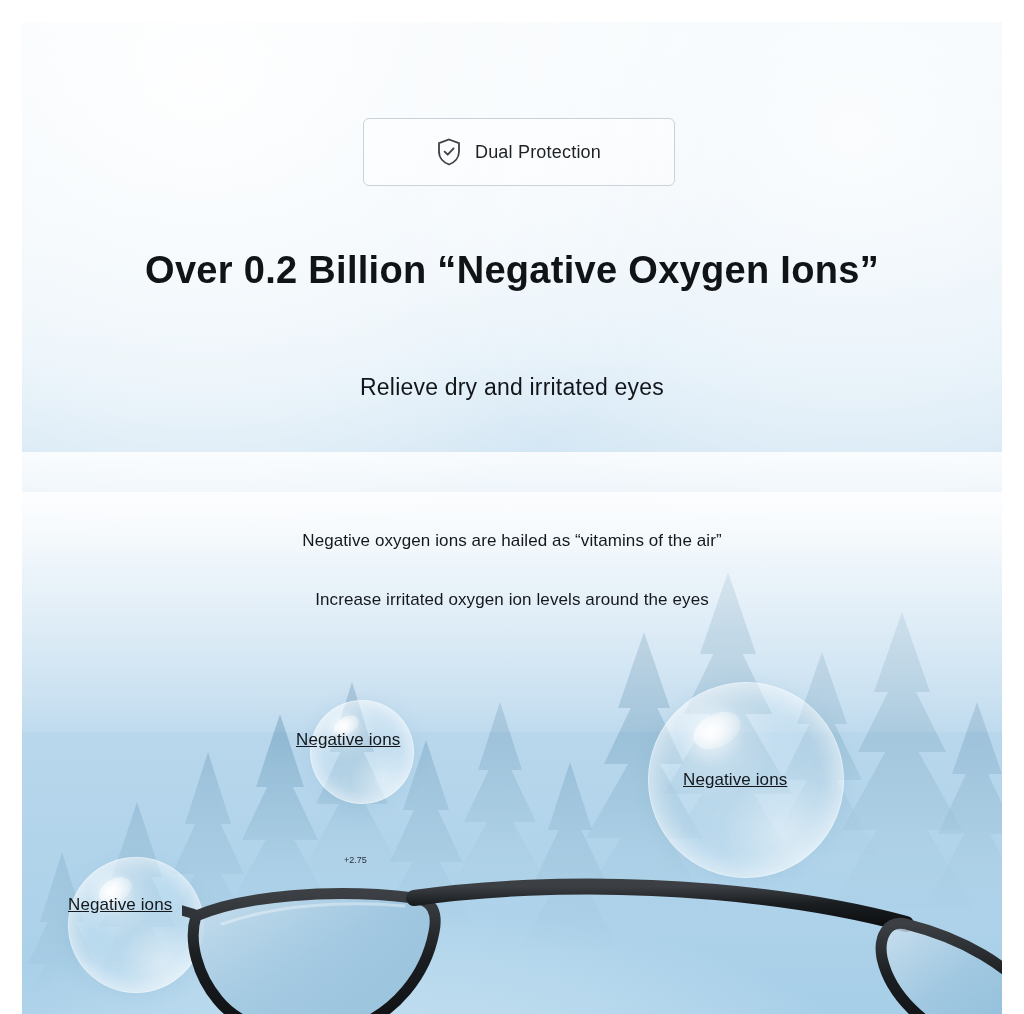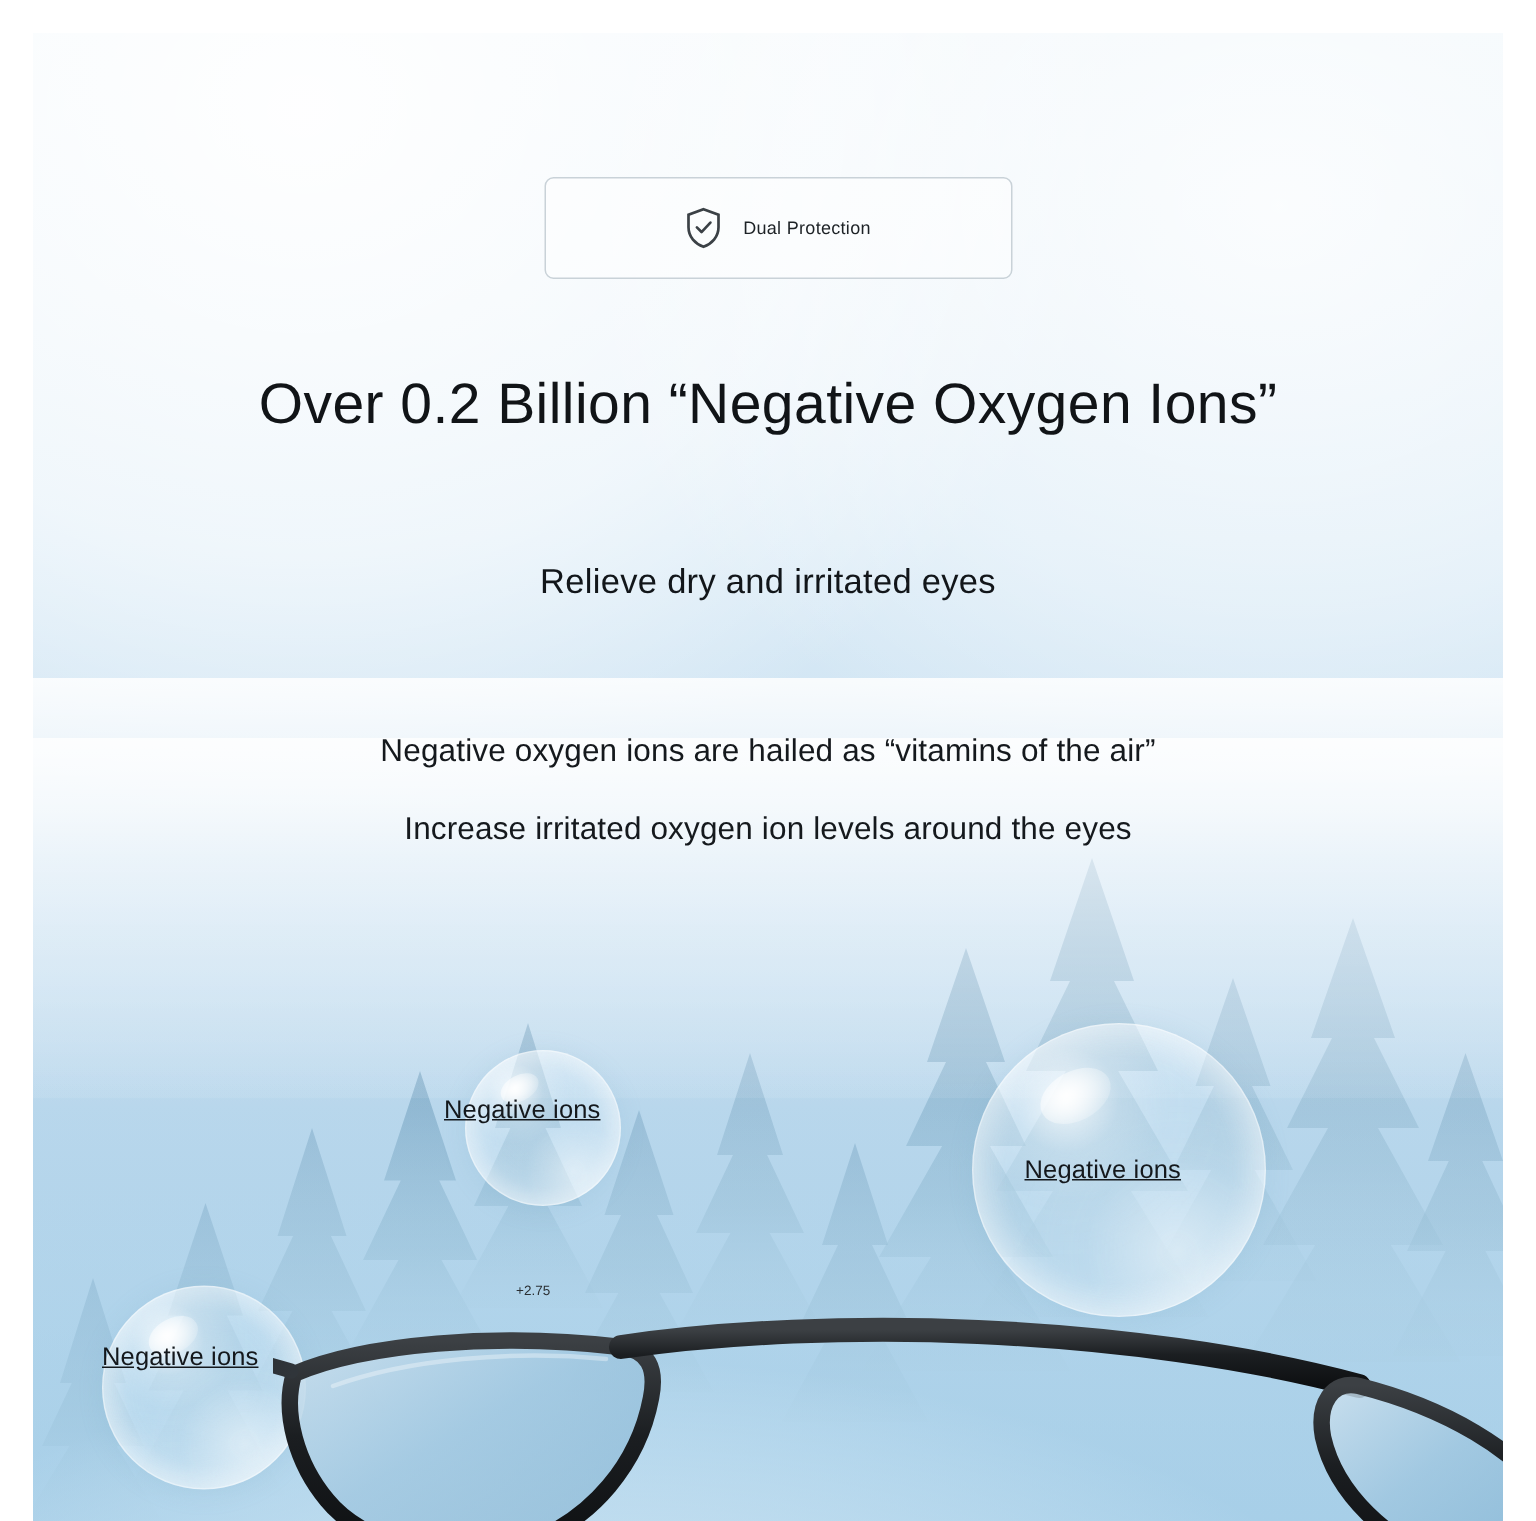--- a/index.html
+++ b/index.html
@@ -101,33 +101,33 @@
     border: 1px solid #c9d2d8;
     border-radius: 6px;
     background: rgba(255,255,255,0.45);
     display: flex;
     align-items: center;
     justify-content: center;
     gap: 14px;
   }
   .badge svg { display: block; }
   .badge-label {
-    font-size: 12px;
+    font-size: 18px;
     color: #1d2226;
     letter-spacing: 0.2px;
   }
 
   
   .headline {
     position: absolute;
     left: 0; right: 0;
     top: 222px;
     text-align: center;
     font-size: 38px;
-    font-weight: normal;
+    font-weight: bold;
     color: #111417;
     line-height: 1.38;
     letter-spacing: 0.3px;
     padding: 0 90px;
   }
   .subhead {
     position: absolute;
     left: 0; right: 0;
     top: 352px;
     text-align: center;
@@ -136,25 +136,26 @@
     letter-spacing: 0.2px;
   }
 
   .bullets {
     position: absolute;
     left: 0; right: 0;
     top: 468px;
     text-align: center;
   }
   .bullets div {
-    font-size: 21px;
+    font-size: 17px;
     color: #15191d;
     line-height: 1.0;
     margin-bottom: 31px;
     letter-spacing: 0.1px;
+    margin-top: 42px;
   }
 
   
   .bubble {
     position: absolute;
     border-radius: 50%;
     background:
       radial-gradient(circle at 32% 26%, rgba(255,255,255,0.85) 0%, rgba(255,255,255,0.22) 18%, rgba(255,255,255,0.05) 34%, rgba(255,255,255,0.02) 55%),
       radial-gradient(circle at 70% 78%, rgba(255,255,255,0.45) 0%, rgba(255,255,255,0.06) 30%, rgba(255,255,255,0) 55%),
       radial-gradient(circle at 50% 50%, rgba(214,236,250,0.22) 55%, rgba(255,255,255,0.42) 88%, rgba(255,255,255,0.62) 100%);

